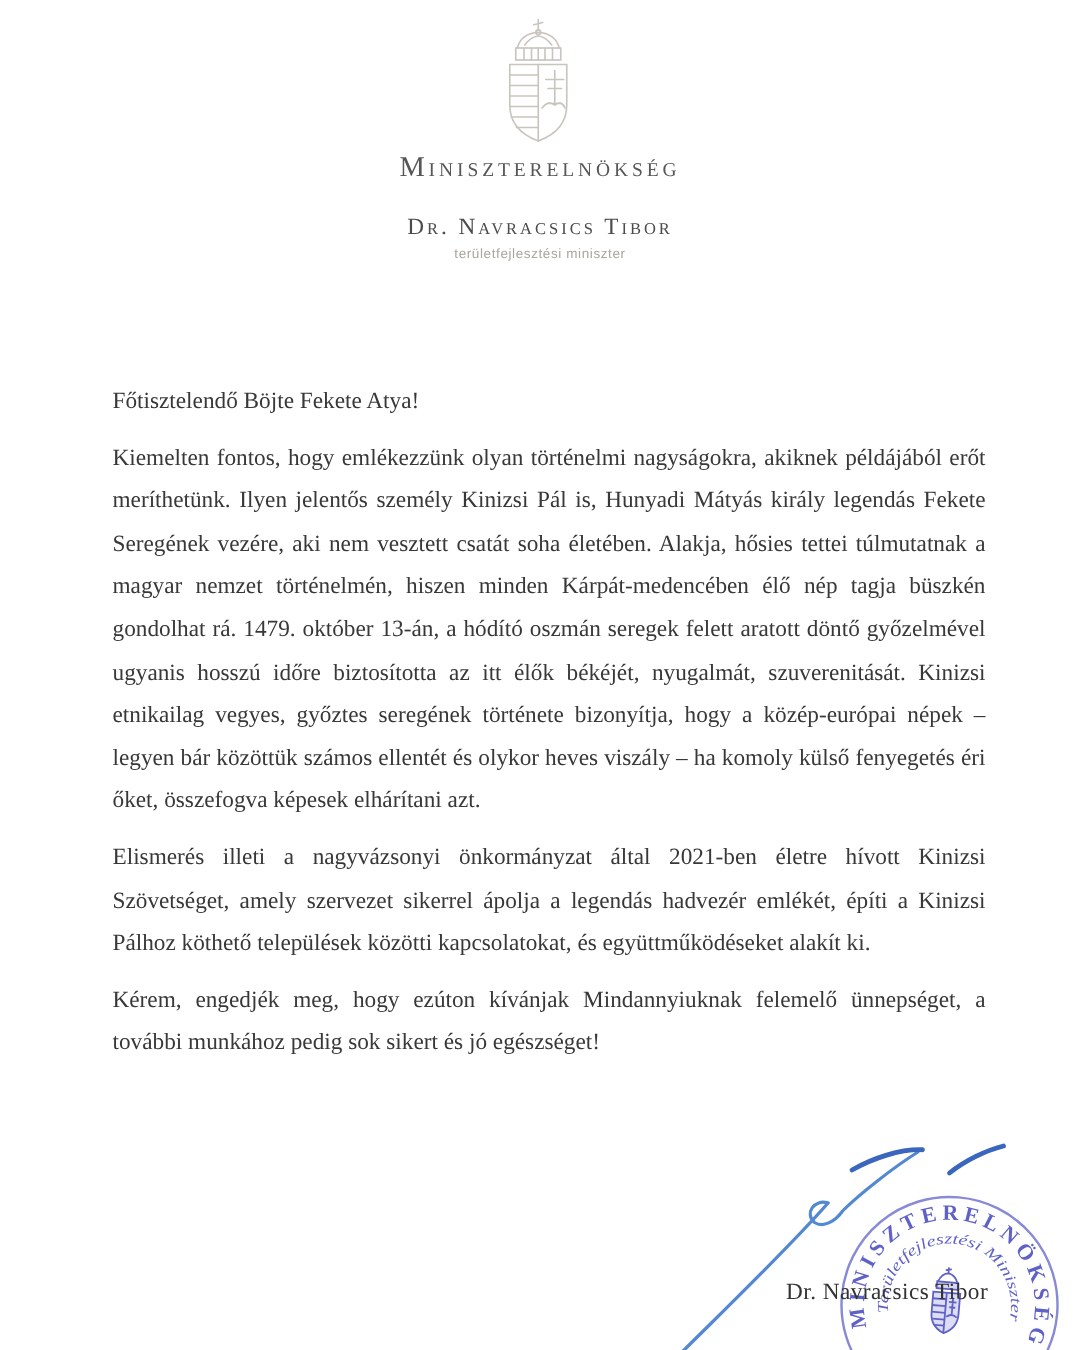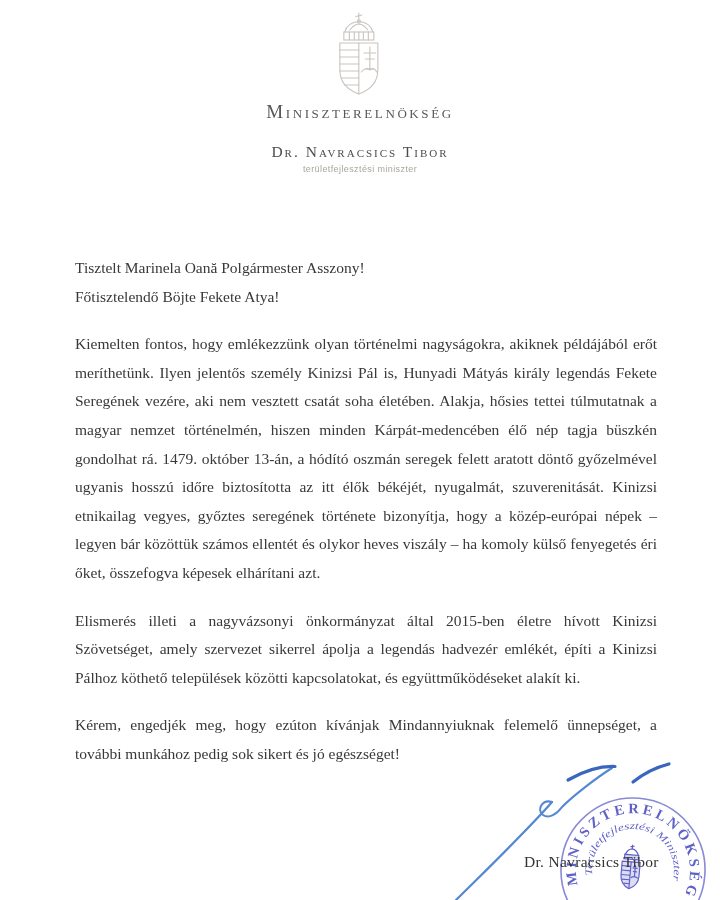--- a/index.html
+++ b/index.html
@@ -35,21 +35,21 @@
     font-size: 9px; letter-spacing: 0.4px;
     color: #aaa59e;
   }
 
   
   .letter-body {
     position: absolute; left: 75px; top: 254px; width: 582px;
     font-size: 15.5px; line-height: 28.6px;
   }
   .greeting-line { text-align: left; }
-  .para { margin-top: 19px; text-align: justify; }
+  .para { margin-top: 9px; text-align: justify; }
 
   
   .stamp-svg { position: absolute; left: 558px; top: 795px; }
   .signature-svg { position: absolute; left: 430px; top: 740px; pointer-events: none; }
   .signed-name {
     position: absolute; left: 524px; top: 853px;
     font-size: 15.5px; color: #333333; letter-spacing: 0.3px;
   }
 </style>
 </head>
@@ -80,25 +80,24 @@
       <path d="M36 60 H44"></path>
       <path d="M31.5 63 Q35.5 57.5 40 61 Q44.5 57.5 46.8 63"></path>
     </svg>
 
     <div class="org-name">Miniszterelnökség</div>
     <div class="minister-name">Dr. Navracsics Tibor</div>
     <div class="minister-title">területfejlesztési miniszter</div>
   </div>
 
   <div class="letter-body">
-    <p class="greeting-line">Tisztelt Marinela Oană Polgármester Asszony!</p>
     <p class="greeting-line">Főtisztelendő Böjte Fekete Atya!</p>
 
     <p class="para">Kiemelten fontos, hogy emlékezzünk olyan történelmi nagyságokra, akiknek példájából erőt meríthetünk. Ilyen jelentős személy Kinizsi Pál is, Hunyadi Mátyás király legendás Fekete Seregének vezére, aki nem vesztett csatát soha életében. Alakja, hősies tettei túlmutatnak a magyar nemzet történelmén, hiszen minden Kárpát-medencében élő nép tagja büszkén gondolhat rá. 1479. október 13-án, a hódító oszmán seregek felett aratott döntő győzelmével ugyanis hosszú időre biztosította az itt élők békéjét, nyugalmát, szuverenitását. Kinizsi etnikailag vegyes, győztes seregének története bizonyítja, hogy a közép-európai népek – legyen bár közöttük számos ellentét és olykor heves viszály – ha komoly külső fenyegetés éri őket, összefogva képesek elhárítani azt.</p>
-    <p class="para">Elismerés illeti a nagyvázsonyi önkormányzat által 2015-ben életre hívott Kinizsi Szövetséget, amely szervezet sikerrel ápolja a legendás hadvezér emlékét, építi a Kinizsi Pálhoz köthető települések közötti kapcsolatokat, és együttműködéseket alakít ki.</p>
+    <p class="para">Elismerés illeti a nagyvázsonyi önkormányzat által 2021-ben életre hívott Kinizsi Szövetséget, amely szervezet sikerrel ápolja a legendás hadvezér emlékét, építi a Kinizsi Pálhoz köthető települések közötti kapcsolatokat, és együttműködéseket alakít ki.</p>
     <p class="para">Kérem, engedjék meg, hogy ezúton kívánjak Mindannyiuknak felemelő ünnepséget, a további munkához pedig sok sikert és jó egészséget!</p>
   </div>
 
   <div>
 
     <svg class="stamp-svg" width="150" height="150" viewBox="0 0 150 150">
       <defs>
         <path id="stampOuterArc" d="M 21.4 94.6 A 57 57 0 1 1 128.6 94.6" fill="none"></path>
         <path id="stampInnerArc" d="M 35.4 85.6 A 41 41 0 1 1 114.6 85.6" fill="none"></path>
       </defs>

